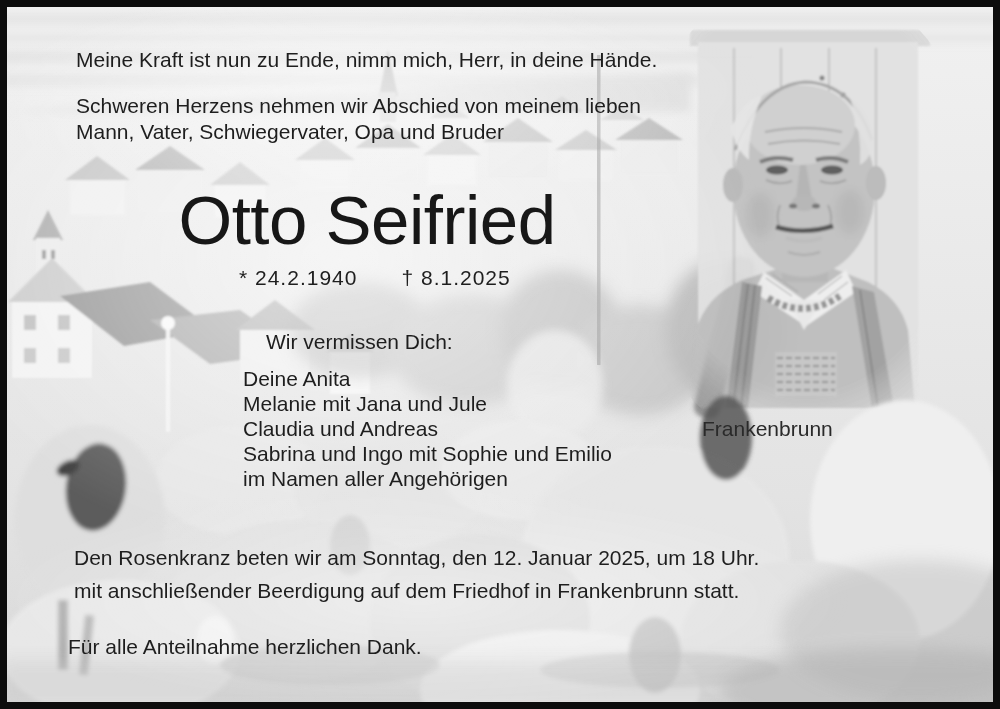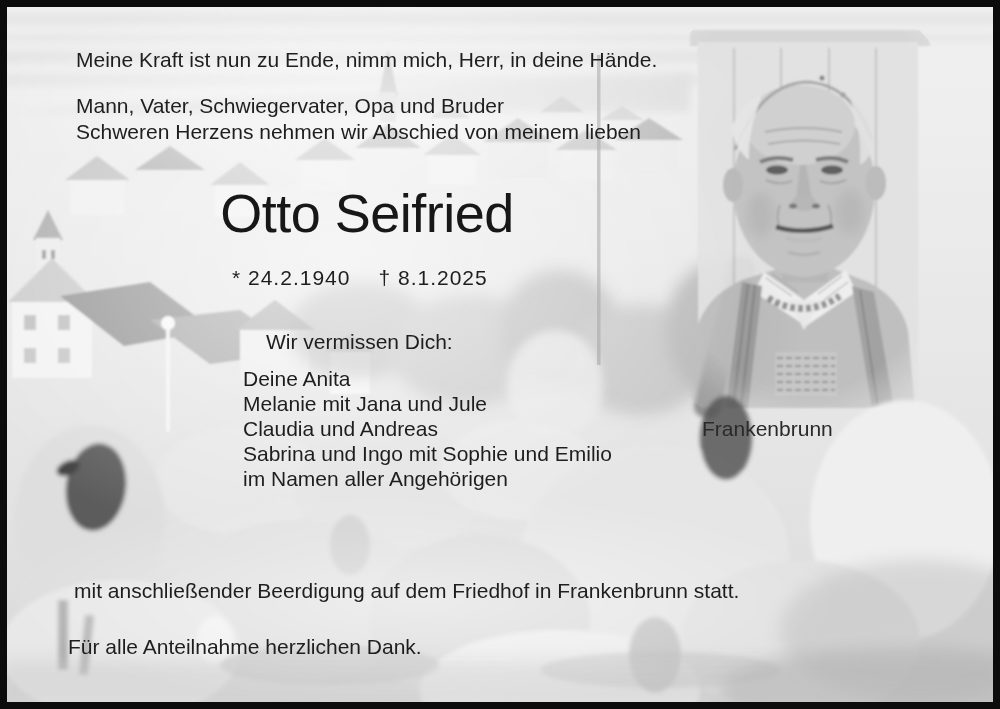--- a/index.html
+++ b/index.html
@@ -18,24 +18,24 @@
   }
   .bg{position:absolute;inset:0;z-index:0;}
   .content{position:absolute;inset:0;z-index:3;}
   .txt{position:absolute;white-space:nowrap;margin:0;}
   .epigraph{left:76px;top:48px;font-size:21px;}
   .intro{left:76px;top:93px;font-size:21px;line-height:26px;}
   .intro span{display:block;}
   .name{
     left:367px;top:186px;
     transform:translateX(-50%);
-    font-size:54px;font-weight:400;line-height:1;
+    font-size:69px;font-weight:400;line-height:1;
     letter-spacing:-0.5px;color:#171717;
   }
-  .dates{left:232px;top:266px;font-size:21px;letter-spacing:1px;display:flex;gap:28px;}
+  .dates{left:239px;top:266px;font-size:21px;letter-spacing:1px;display:flex;gap:44px;}
   .mourners-heading{left:236px;top:330px;font-size:21px;margin-left:30px;}
   .mourners{left:236px;top:359px;font-size:21px;line-height:25px;list-style:none;padding:0;margin:7px;}
   .place{left:702px;top:417px;font-size:21px;color:#2a2a2a;}
   .rosary{left:74px;top:546px;font-size:21px;}
   .service{left:74px;top:578px;font-size:21px;line-height:25.5px;}
   .service span{display:block;}
   .thanks{left:68px;top:635px;font-size:21px;}
 </style>
 </head>
 <body>
@@ -241,22 +241,22 @@
     <ellipse cx="340" cy="260" rx="430" ry="300" fill="url(#gVeil)"></ellipse>
     <ellipse cx="420" cy="600" rx="430" ry="110" fill="url(#gVeil)" opacity="0.85"></ellipse>
     <ellipse cx="360" cy="90" rx="400" ry="95" fill="url(#gVeil)" opacity="0.75"></ellipse>
   </svg>
 
   <div class="content">
 
     <p class="txt epigraph">Meine Kraft ist nun zu Ende, nimm mich, Herr, in deine Hände.</p>
 
     <div class="txt intro">
+      <span>Schweren Herzens nehmen wir Abschied von meinem lieben</span>
       <span>Mann, Vater, Schwiegervater, Opa und Bruder</span>
-      <span>Schweren Herzens nehmen wir Abschied von meinem lieben</span>
     </div>
 
     <h1 class="txt name">Otto Seifried</h1>
 
     <div class="txt dates">
       <span>* 24.2.1940</span>
       <span>† 8.1.2025</span>
     </div>
 
     <p class="txt mourners-heading">Wir vermissen Dich:</p>
@@ -264,20 +264,21 @@
     <ul class="txt mourners">
       <li>Deine Anita</li>
       <li>Melanie mit Jana und Jule</li>
       <li>Claudia und Andreas</li>
       <li>Sabrina und Ingo mit Sophie und Emilio</li>
       <li>im Namen aller Angehörigen</li>
     </ul>
 
     <p class="txt place">Frankenbrunn</p>
 
+    <p class="txt rosary">Den Rosenkranz beten wir am Sonntag, den 12. Januar 2025, um 18 Uhr.</p>
 
     <div class="txt service">
       <span>mit anschließender Beerdigung auf dem Friedhof in Frankenbrunn statt.</span>
     </div>
 
     <p class="txt thanks">Für alle Anteilnahme herzlichen Dank.</p>
 
   </div>
 
   <div class="frame"></div>

